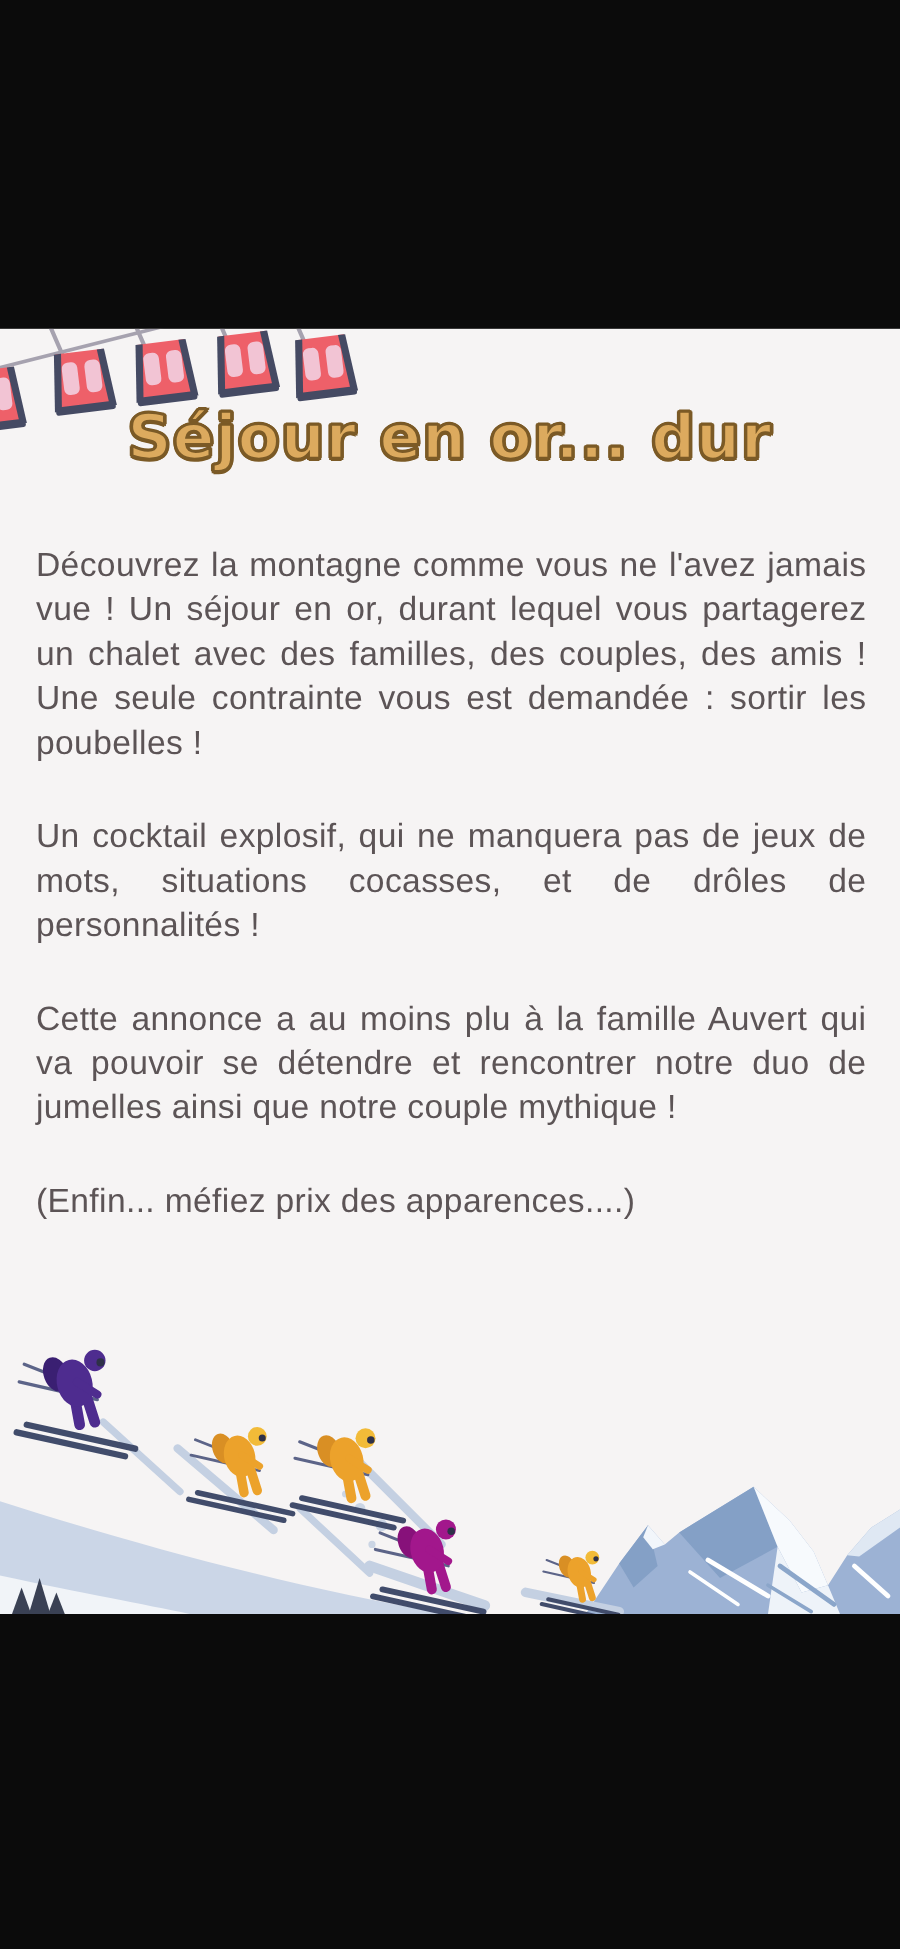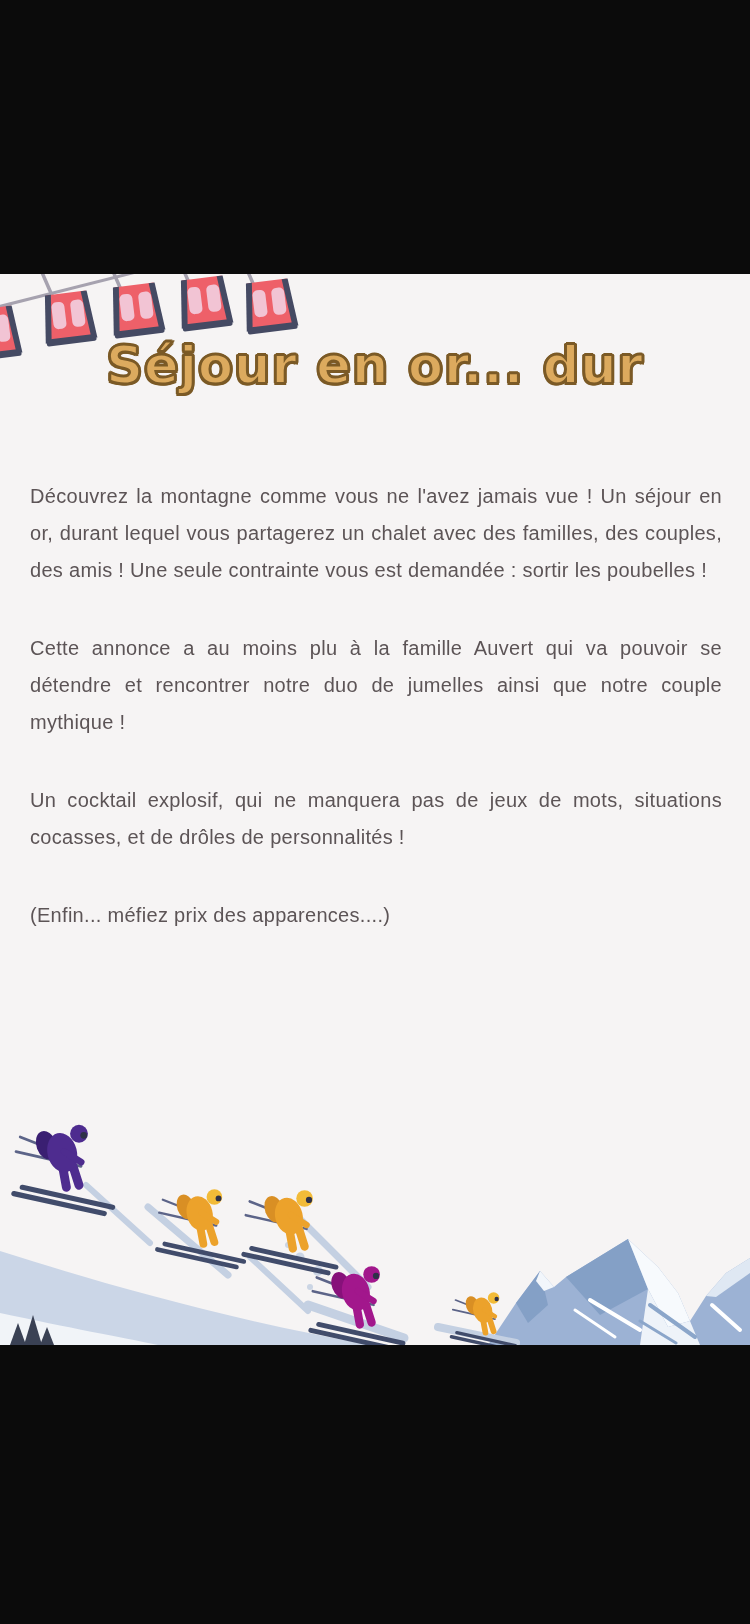--- a/index.html
+++ b/index.html
@@ -29,23 +29,23 @@
       2px 0 0 var(--title-outline,#7b5a26),
      -2px 0 0 var(--title-outline,#7b5a26),
       0 2px 0 var(--title-outline,#7b5a26),
       0 -2px 0 var(--title-outline,#7b5a26),
       1.5px 1.5px 0 var(--title-outline,#7b5a26),
      -1.5px 1.5px 0 var(--title-outline,#7b5a26),
       1.5px -1.5px 0 var(--title-outline,#7b5a26),
      -1.5px -1.5px 0 var(--title-outline,#7b5a26);
   }
   .flyer-text{
-    position:absolute;top:204px;left:30px;right:28px;
+    position:absolute;top:178px;left:30px;right:28px;
     color:var(--text-color,#5c5456);
-    font-size:20px;line-height:37px;letter-spacing:.3px;
+    font-size:28px;line-height:37px;letter-spacing:.3px;
     text-align:justify;
   }
   .flyer-text p{margin:0 0 41px 0;}
   .ski-svg{position:absolute;bottom:0;left:0;display:block;}
 
   
   .g-arm{stroke:var(--cable-gray,#8d8798);stroke-width:3.5;stroke-linecap:round;}
   .g-red{fill:var(--gondola-red,#ee6069);}
   .g-win{fill:var(--gondola-window,#f2c4d4);}
   .g-frame{fill:var(--gondola-frame,#454a63);}
@@ -122,22 +122,22 @@
         <path class="g-frame" d="M-21,-2 L-15,-2 L-20,45 L-26,46 Z"></path>
         <path class="g-frame" d="M15,-2 L21,-2 L26,46 L20,45 Z"></path>
         <rect class="g-frame" x="-25" y="42" width="50" height="7" rx="2"></rect>
       </g>
     </svg>
 
     <h1 class="flyer-title">Séjour en or... dur</h1>
 
     <div class="flyer-text">
       <p>Découvrez la montagne comme vous ne l'avez jamais vue ! Un séjour en or, durant lequel vous partagerez un chalet avec des familles, des couples, des amis ! Une seule contrainte vous est demandée : sortir les poubelles !</p>
+      <p>Un cocktail explosif, qui ne manquera pas de jeux de mots, situations cocasses, et de drôles de personnalités !</p>
       <p>Cette annonce a au moins plu à la famille Auvert qui va pouvoir se détendre et rencontrer notre duo de jumelles ainsi que notre couple mythique !</p>
-      <p>Un cocktail explosif, qui ne manquera pas de jeux de mots, situations cocasses, et de drôles de personnalités !</p>
       <p>(Enfin... méfiez prix des apparences....)</p>
     </div>
 
     <svg class="ski-svg" width="750" height="270" viewBox="0 0 750 270">
 
       <g>
         <path style="fill:var(--mountain-blue,#9cb2d4)" d="M488,270 L516,228 L540,196 L554,212 L566,202 L628,164 L658,192 L678,218 L690,246 L706,221 L726,198 L750,183 L750,270 Z"></path>
         <path style="fill:var(--mountain-shadow,#84a0c6)" d="M566,202 L628,164 L648,214 L600,240 Z"></path>
         <path style="fill:var(--mountain-shadow,#84a0c6)" d="M516,228 L540,196 L548,230 L528,248 Z"></path>
         <path fill="#f7fafd" d="M628,164 L658,192 L678,218 L690,246 L668,252 L648,214 Z"></path>

